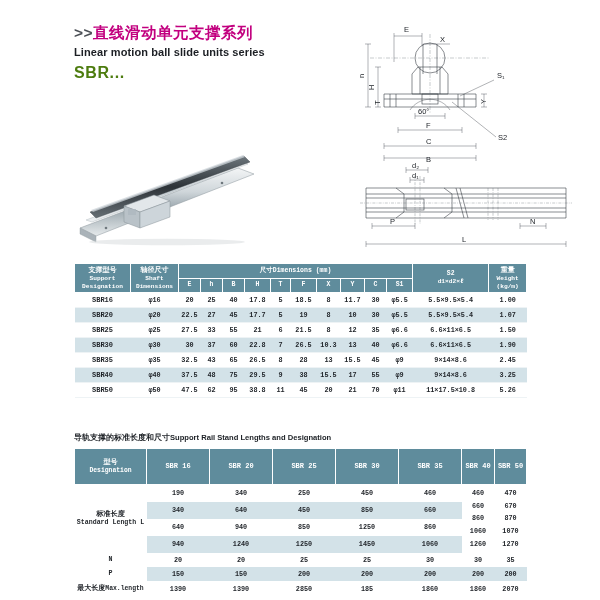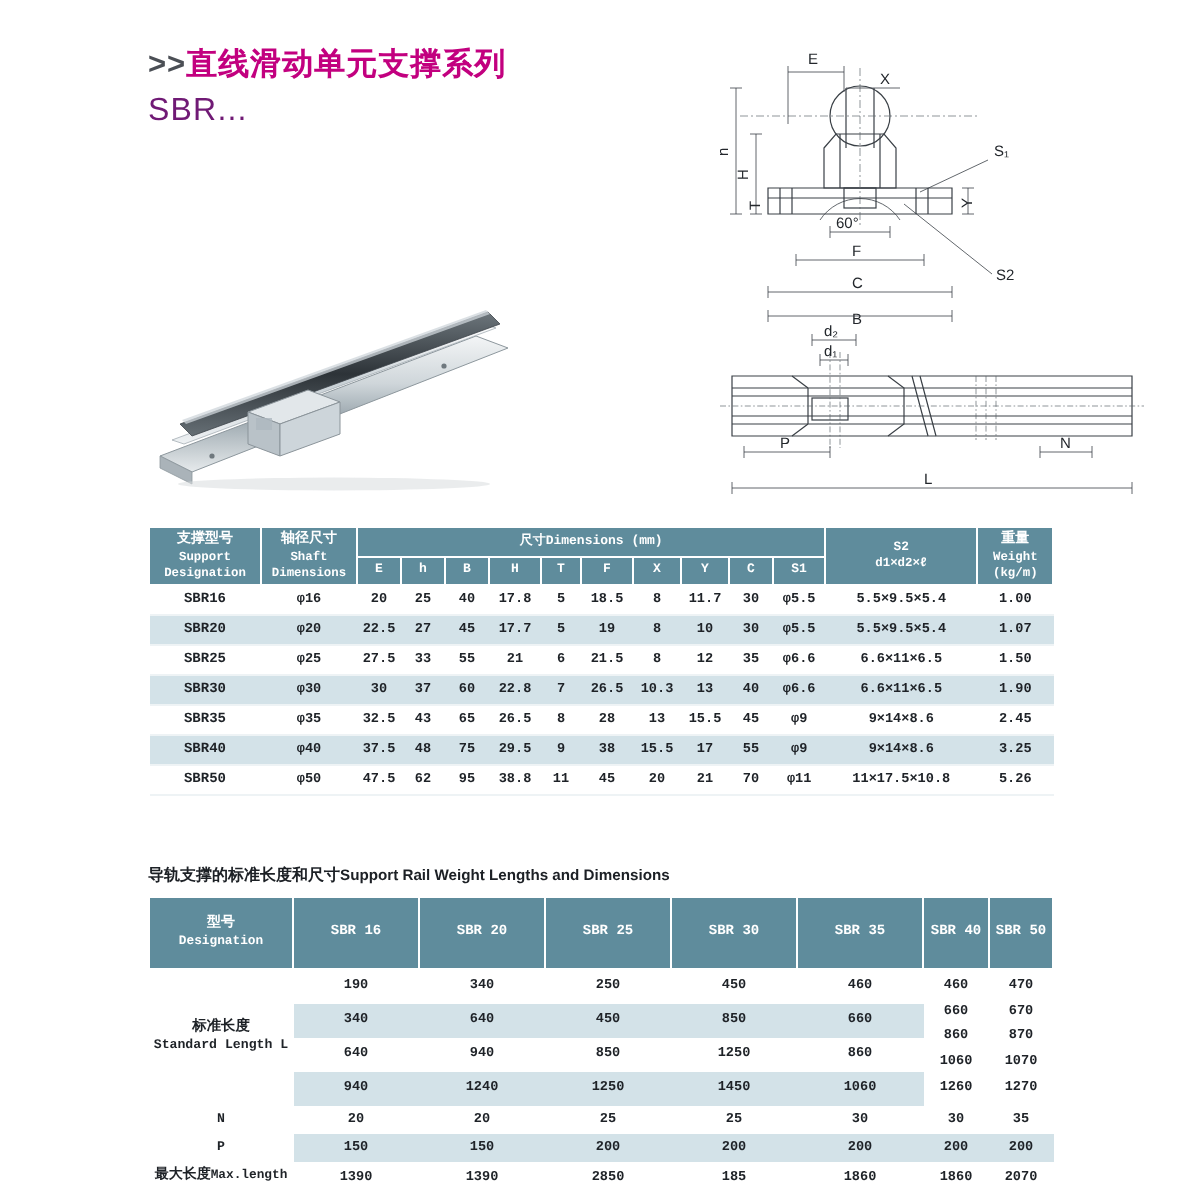--- a/index.html
+++ b/index.html
@@ -19,21 +19,21 @@
   .hdr-cn {
     font-size:15.5px; font-weight:bold; color:#c2007f;
     letter-spacing:.5px; line-height:1.1; white-space:nowrap;
   }
   .hdr-cn .arrows { color:#4b4f55; }
   .hdr-en {
     margin-top:5px; font-size:11px; font-weight:bold; color:#1c1f24;
     letter-spacing:.1px; white-space:nowrap;
   }
   .hdr-model {
-    margin-top:6px; font-size:16px; font-weight:normal; color:#701a75;
+    margin-top:6px; font-size:16px; font-weight:bold; color:#4d7c0f;
     letter-spacing:.6px;
   }
 
   
   .photo { position:absolute; left:62px; top:150px; width:300px; height:100px; }
   .photo svg { display:block; }
 
   
   .draw-top { position:absolute; left:360px; top:22px; width:230px; height:145px; }
   .draw-bot { position:absolute; left:360px; top:162px; width:230px; height:95px; }
@@ -86,20 +86,21 @@
   .t2 td.merge { background:#ffffff !important; line-height:1.85; font-size:6.8px; }
   .t2 tr.rowN td, .t2 tr.rowMax td { border-top:1px solid #ffffff; }
 </style>
 </head>
 <body>
 
 <div class="page">
 
   <div class="hdr">
     <div class="hdr-cn"><span class="arrows">&gt;&gt;</span><span>直线滑动单元支撑系列</span></div>
+    <div class="hdr-en">Linear motion ball slide units series</div>
     <div class="hdr-model">SBR...</div>
   </div>
 
   <div class="photo">
     <svg width="300" height="100" viewBox="0 0 300 100">
       <defs>
         <linearGradient id="gm" x1="0" y1="0" x2="0" y2="1">
           <stop offset="0%" stop-color="#f3f5f6"></stop>
           <stop offset="35%" stop-color="#cfd6da"></stop>
           <stop offset="60%" stop-color="#9aa6ad"></stop>
@@ -414,21 +415,21 @@
           <td>21</td>
           <td>70</td>
           <td>φ11</td>
           <td>11×17.5×10.8</td>
           <td>5.26</td>
         </tr>
       </tbody>
   </table>
 
   <div class="cap2">
-    <span class="cn">导轨支撑的标准长度和尺寸</span><span>Support Rail Weight Lengths and Dimensions</span>
+    <span class="cn">导轨支撑的标准长度和尺寸</span><span>Support Rail Stand Lengths and Designation</span>
   </div>
 
   <table class="t2">
     <colgroup>
       <col style="width:72px">
         <col style="width:63px">
         <col style="width:63px">
         <col style="width:63px">
       <col style="width:63px">
         <col style="width:63px">

